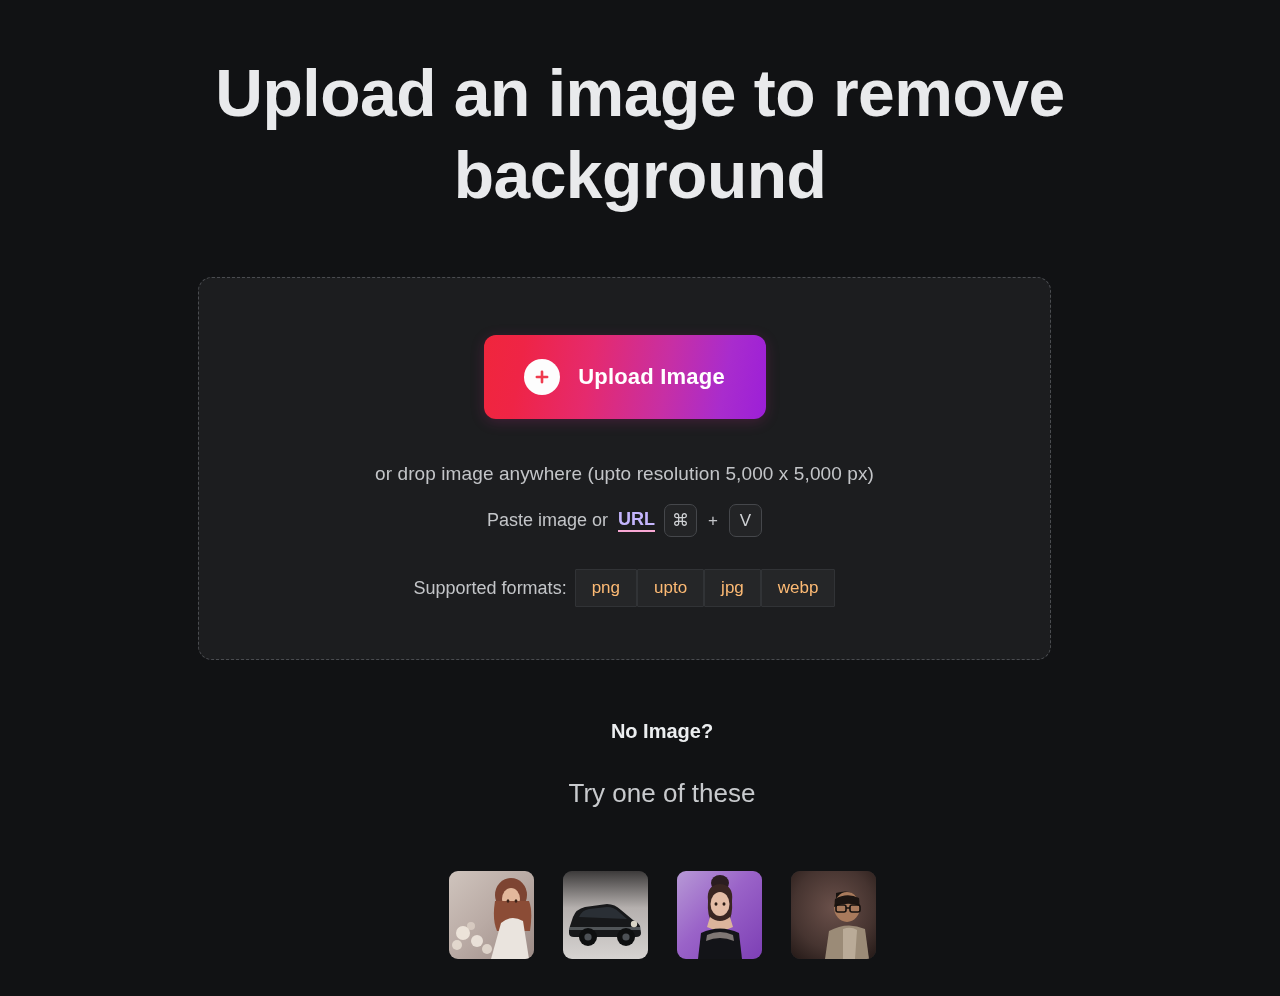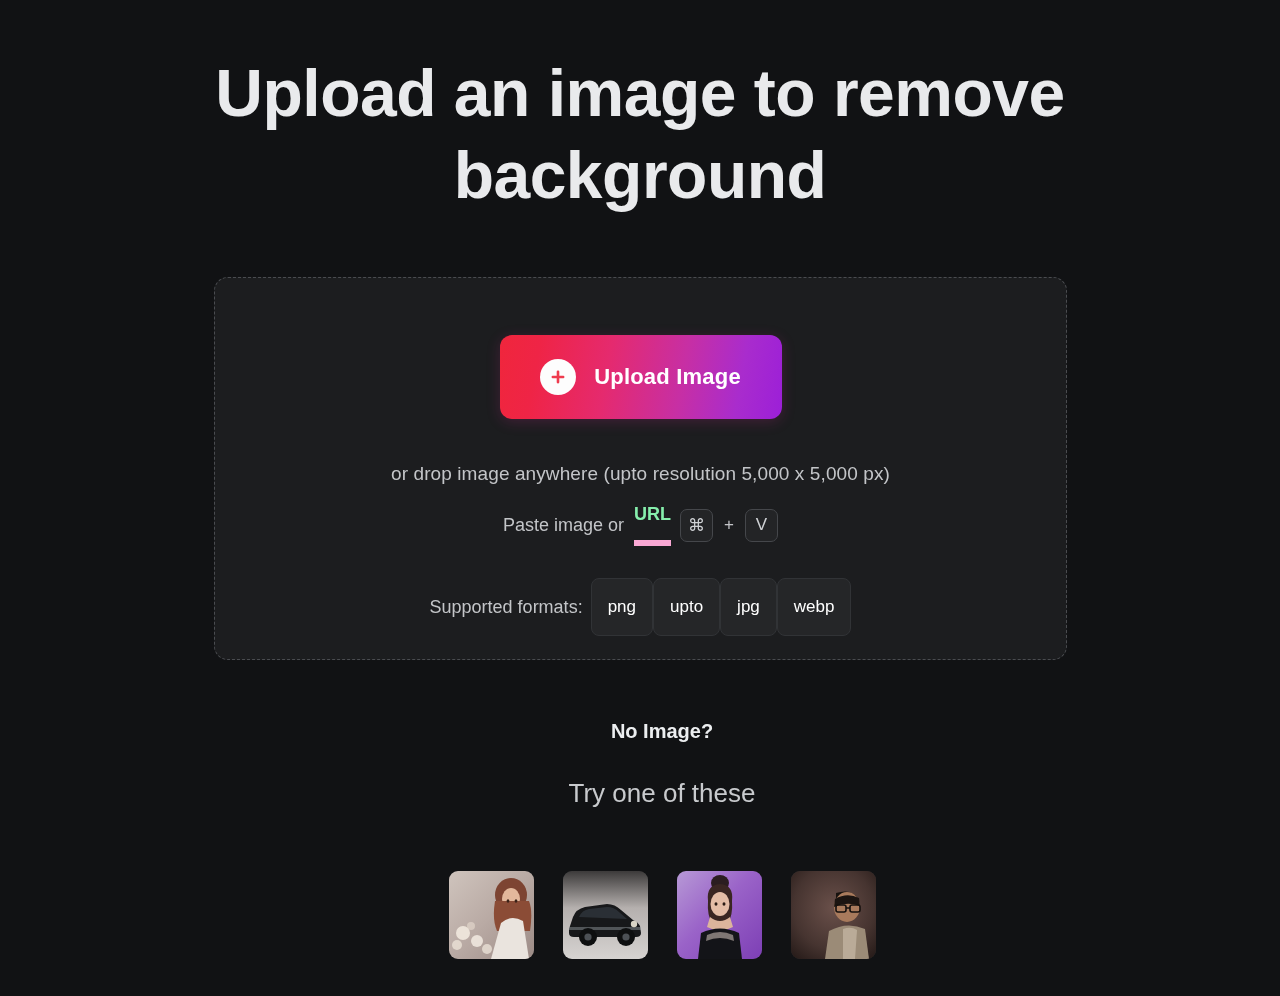--- a/index.html
+++ b/index.html
@@ -30,21 +30,21 @@
     font-size: 66px;
     line-height: 82px;
     font-weight: 700;
     letter-spacing: -0.5px;
     color: #e9eaec;
   }
 
   
   .dropzone {
     position: absolute;
-    left: 214px;
+    left: 198px;
     top: 277px;
     width: 853px;
     height: 383px;
     border: 1.5px dashed #4a4c50;
     border-radius: 14px;
     background: #1c1d1f;
     display: flex;
     flex-direction: column;
     align-items: center;
   }
@@ -94,23 +94,23 @@
     margin-top: 19px;
     display: flex;
     align-items: center;
     gap: 9px;
     font-size: 18px;
     color: #c3c5c8;
   }
 
   .url-link {
     font-weight: 700;
-    color: #86efac;
-    border-bottom: 6px solid #f9a8d4;
-    padding-bottom: 15px;
+    color: #c4b5fd;
+    border-bottom: 2px solid #f9a8d4;
+    padding-bottom: 0;
     cursor: pointer;
     margin-left: 1px;
   }
 
   .key-cap {
     min-width: 33px;
     height: 33px;
     padding: 0 7px;
     border: 1.5px solid #45474b;
     border-radius: 7px;
@@ -132,25 +132,25 @@
     margin-top: 32px;
     display: flex;
     align-items: center;
     gap: 0;
     font-size: 18px;
     color: #c3c5c8;
   }
   .formats-label { margin-right: 8px; }
 
   .format-chip {
-    padding: 18px 16px;
-    border-radius: 8px;
+    padding: 8px 16px;
+    border-radius: 1px;
     background: #252628;
     border: 1px solid #313336;
-    color: #ffffff;
+    color: #fdba74;
     font-size: 17px;
     cursor: pointer;
   }
 
   
   .samples {
     position: absolute;
     top: 700px;
     left: 0;
     width: 1280px;

